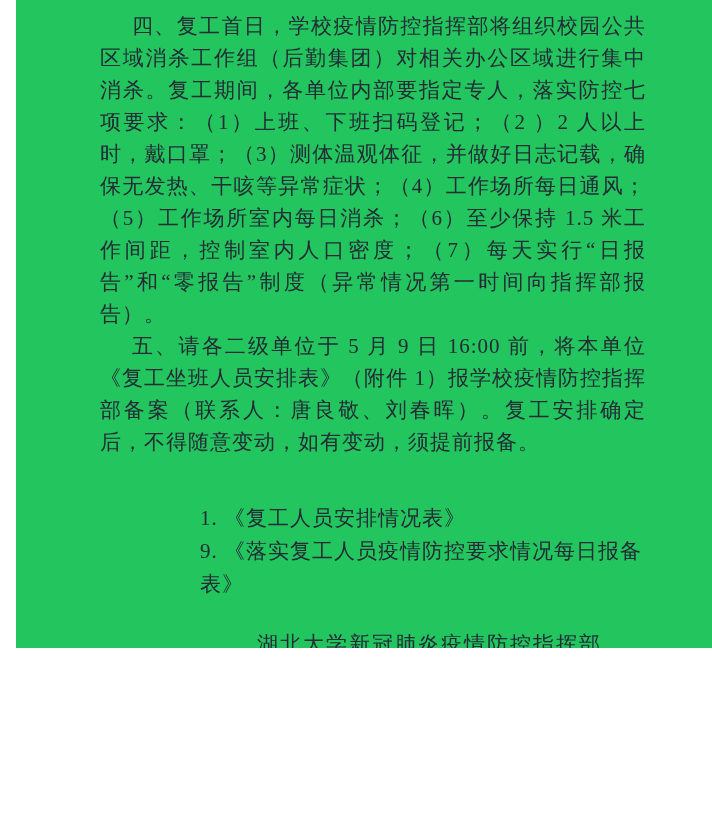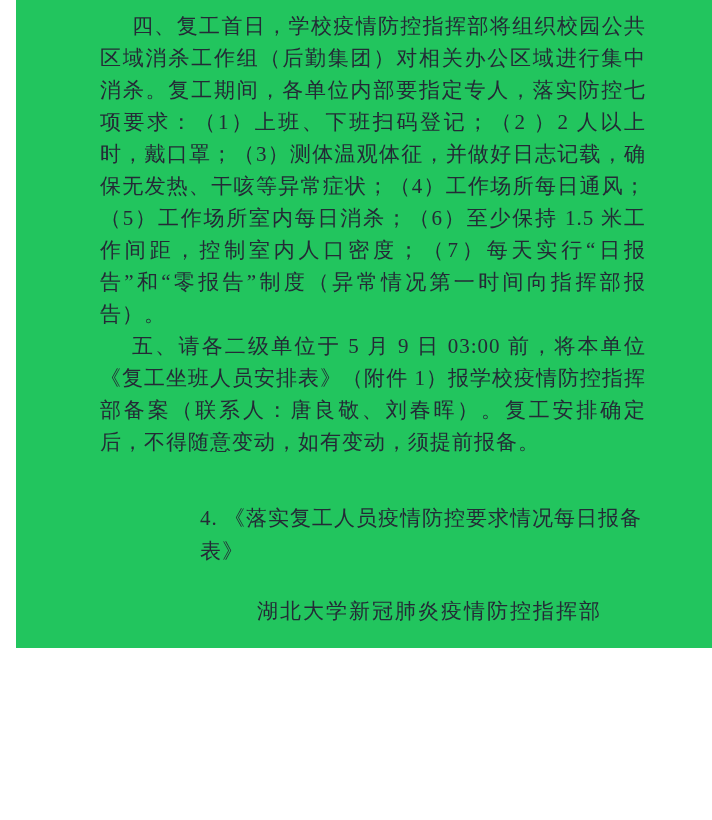--- a/index.html
+++ b/index.html
@@ -58,25 +58,26 @@
   }
 </style>
 </head>
 <body>
 
 <div class="page">
   <div class="content">
 
     <p class="para">四、复工首日，学校疫情防控指挥部将组织校园公共区域消杀工作组（后勤集团）对相关办公区域进行集中消杀。复工期间，各单位内部要指定专人，落实防控七项要求：（1）上班、下班扫码登记；（2 ）2 人以上时，戴口罩；（3）测体温观体征，并做好日志记载，确保无发热、干咳等异常症状；（4）工作场所每日通风；（5）工作场所室内每日消杀；（6）至少保持 1.5 米工作间距，控制室内人口密度；（7）每天实行“日报告”和“零报告”制度（异常情况第一时间向指挥部报告）。</p>
 
-    <p class="para">五、请各二级单位于 5 月 9 日 03:00 前，将本单位《复工坐班人员安排表》（附件 1）报学校疫情防控指挥部备案（联系人：唐良敬、刘春晖）。复工安排确定后，不得随意变动，如有变动，须提前报备。</p>
+    <p class="para">五、请各二级单位于 5 月 9 日 16:00 前，将本单位《复工坐班人员安排表》（附件 1）报学校疫情防控指挥部备案（联系人：唐良敬、刘春晖）。复工安排确定后，不得随意变动，如有变动，须提前报备。</p>
 
 
     <div class="attachments">
-      <p class="attachment-item">4. 《落实复工人员疫情防控要求情况每日报备表》</p>
+      <p class="attachment-item">1. 《复工人员安排情况表》</p>
+      <p class="attachment-item">9. 《落实复工人员疫情防控要求情况每日报备表》</p>
     </div>
 
     <div class="signature-block">
       <p class="signature-org">湖北大学新冠肺炎疫情防控指挥部</p>
 
     </div>
 
   </div>
 </div>
 

